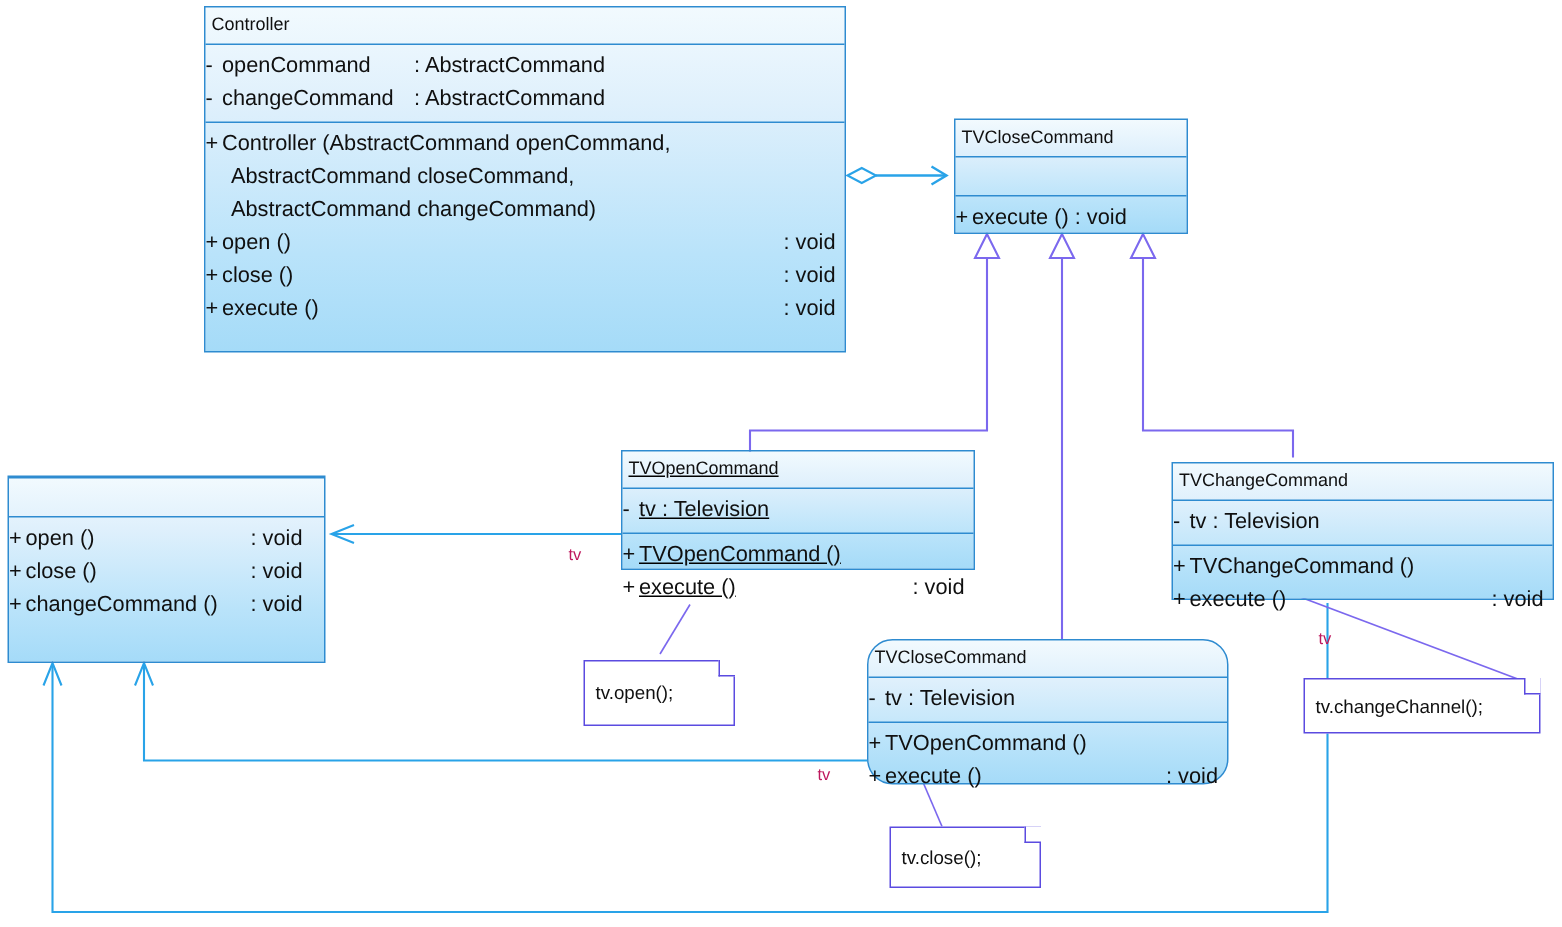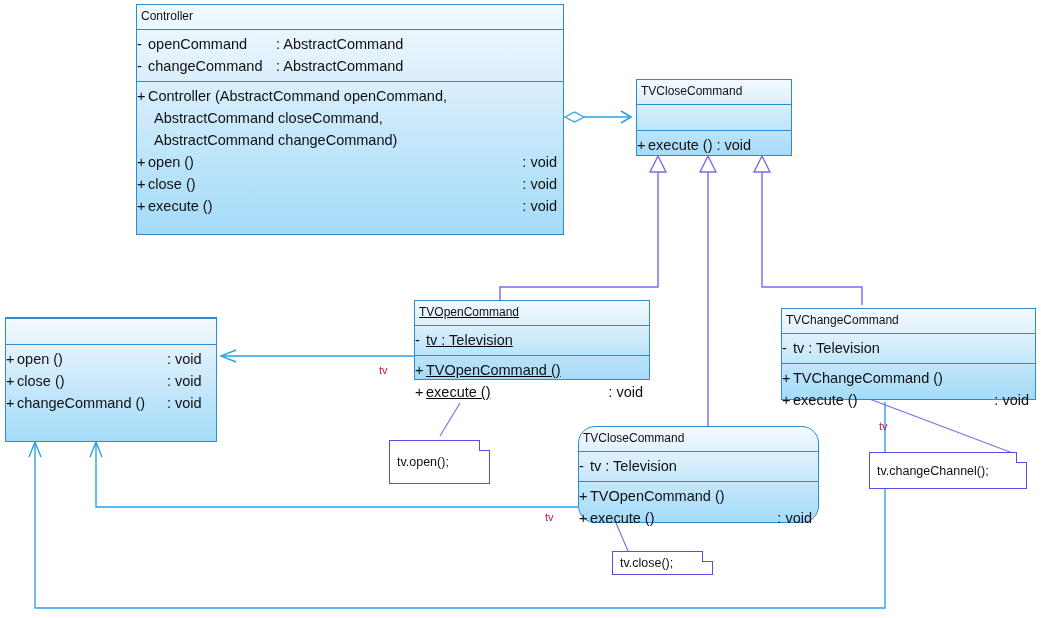--- a/index.html
+++ b/index.html
@@ -186,21 +186,21 @@
         <span class="vis">+</span><span>execute ()</span><span class="rt">: void</span>
       </span>
     </div>
   </div>
 
   <div class="note" style="left:389px;top:440px;width:101px;height:44px;">
     <span class="fold"></span>
     <span class="ntxt">tv.open();</span>
   </div>
 
-  <div class="note" style="left:612px;top:551px;width:101px;height:24px;">
+  <div class="note" style="left:593px;top:551px;width:101px;height:41px;">
     <span class="fold"></span>
     <span class="ntxt">tv.close();</span>
   </div>
 
   <div class="note" style="left:869px;top:452px;width:158px;height:37px;">
     <span class="fold"></span>
     <span class="ntxt">tv.changeChannel();</span>
   </div>
 
   <span class="edge-label" style="left:379px;top:364px;">tv</span>

